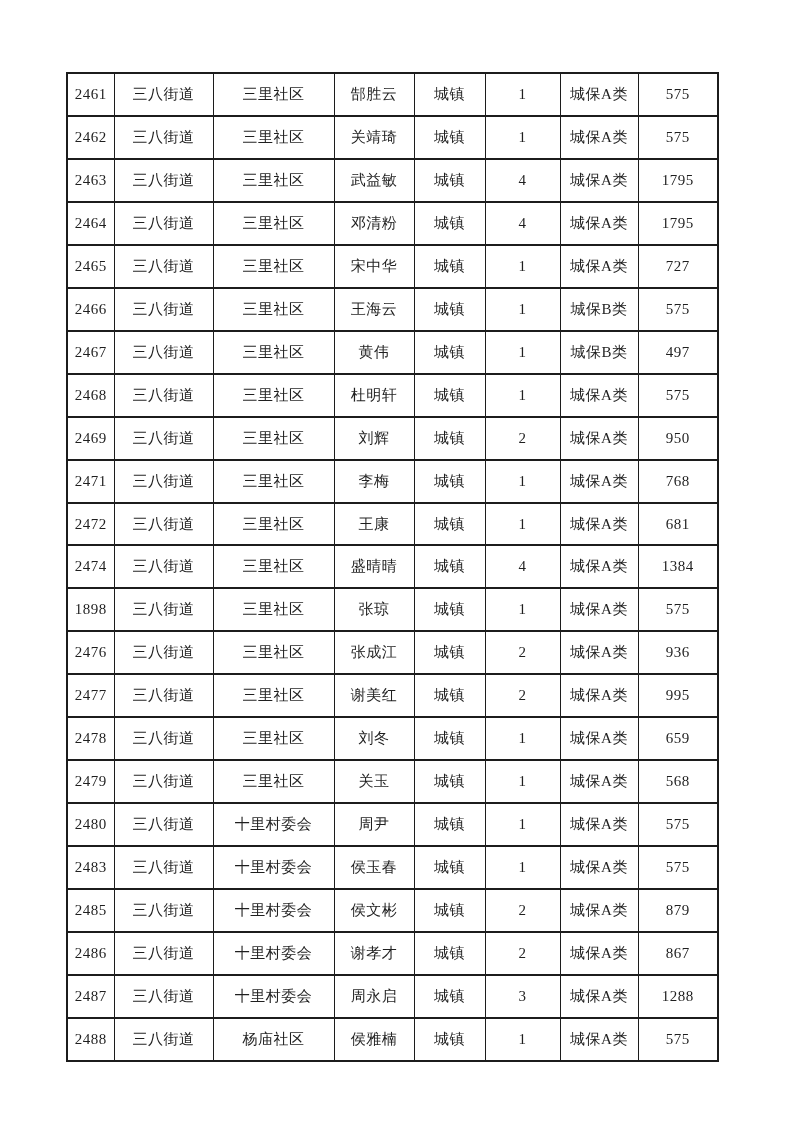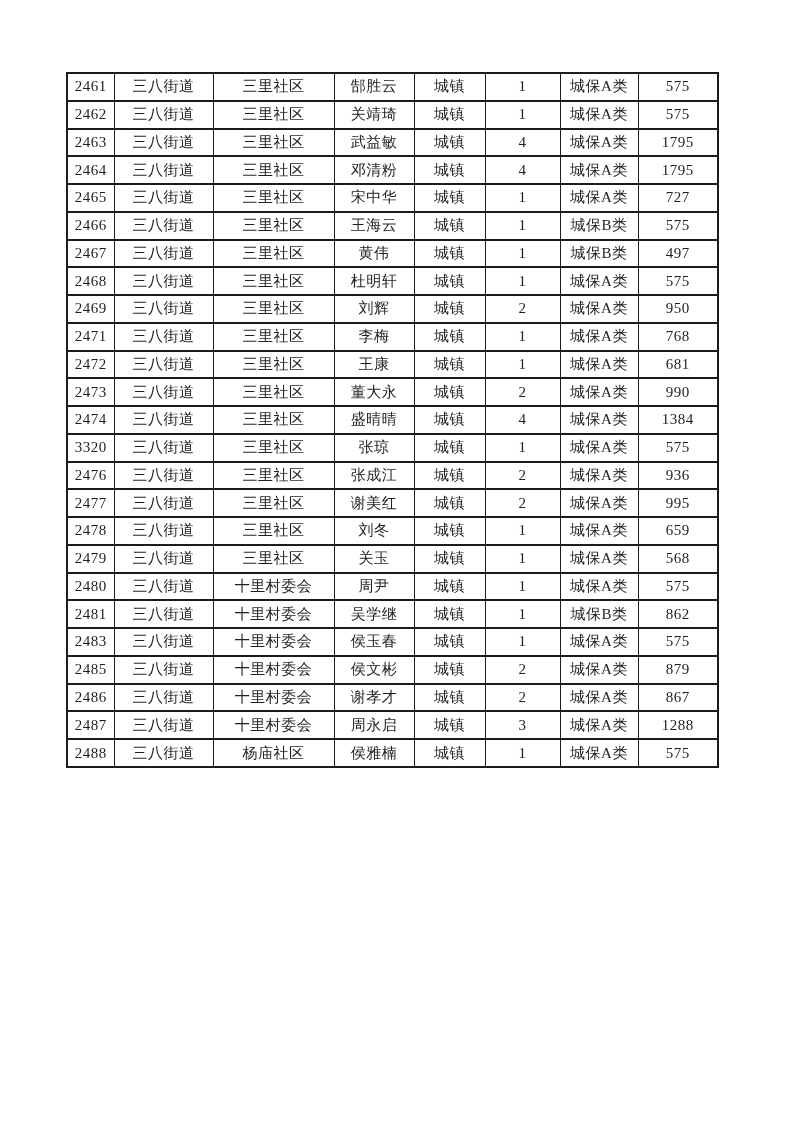--- a/index.html
+++ b/index.html
@@ -13,21 +13,21 @@
     position: relative;
     font-family: "Liberation Serif", "DejaVu Serif", serif;
     color: #1f1f1f;
     overflow: hidden;
   }
   .sheet-table {
     position: absolute;
     left: 66px;
     top: 72px;
     width: 651px;
-    height: 696px;
+    height: 990px;
     border-collapse: collapse;
     table-layout: fixed;
     border: 2px solid #1c1c1c;
   }
   .sheet-table td {
     border-left: 1px solid #1c1c1c;
     border-right: 1px solid #1c1c1c;
     border-top: 2px solid #1c1c1c;
     border-bottom: 2px solid #1c1c1c;
     text-align: center;
@@ -168,41 +168,31 @@
         <td>2472</td>
         <td>三八街道</td>
         <td>三里社区</td>
         <td>王康</td>
         <td>城镇</td>
         <td>1</td>
         <td>城保A类</td>
         <td>681</td>
       </tr>
       <tr>
-        <td>2473</td>
-        <td>三八街道</td>
-        <td>三里社区</td>
-        <td>董大永</td>
-        <td>城镇</td>
-        <td>2</td>
-        <td>城保A类</td>
-        <td>990</td>
-      </tr>
-      <tr>
         <td>2474</td>
         <td>三八街道</td>
         <td>三里社区</td>
         <td>盛晴晴</td>
         <td>城镇</td>
         <td>4</td>
         <td>城保A类</td>
         <td>1384</td>
       </tr>
       <tr>
-        <td>3320</td>
+        <td>1898</td>
         <td>三八街道</td>
         <td>三里社区</td>
         <td>张琼</td>
         <td>城镇</td>
         <td>1</td>
         <td>城保A类</td>
         <td>575</td>
       </tr>
       <tr>
         <td>2476</td>
@@ -246,30 +236,20 @@
       </tr>
       <tr>
         <td>2480</td>
         <td>三八街道</td>
         <td>十里村委会</td>
         <td>周尹</td>
         <td>城镇</td>
         <td>1</td>
         <td>城保A类</td>
         <td>575</td>
-      </tr>
-      <tr>
-        <td>2481</td>
-        <td>三八街道</td>
-        <td>十里村委会</td>
-        <td>吴学继</td>
-        <td>城镇</td>
-        <td>1</td>
-        <td>城保B类</td>
-        <td>862</td>
       </tr>
       <tr>
         <td>2483</td>
         <td>三八街道</td>
         <td>十里村委会</td>
         <td>侯玉春</td>
         <td>城镇</td>
         <td>1</td>
         <td>城保A类</td>
         <td>575</td>

